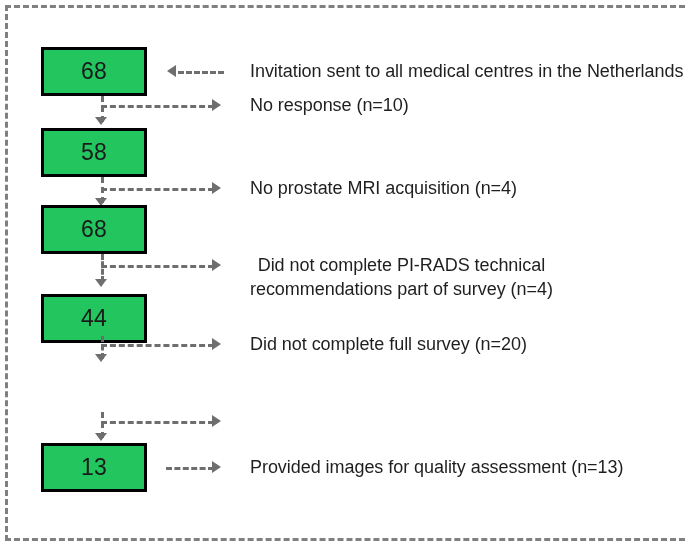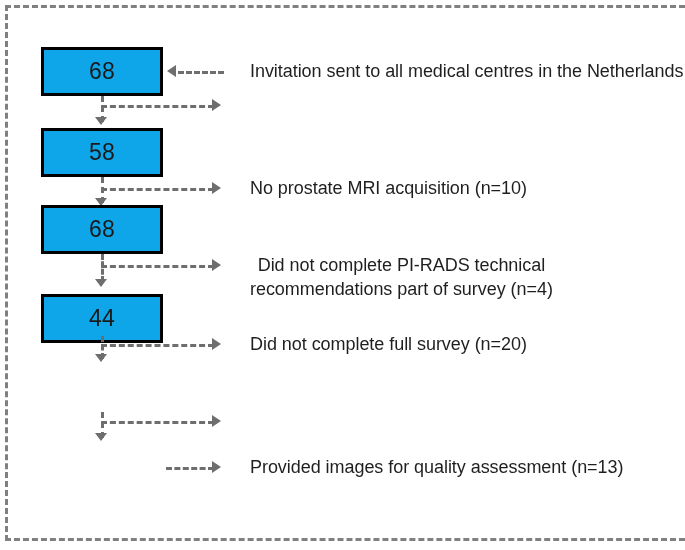--- a/index.html
+++ b/index.html
@@ -44,25 +44,25 @@
     top: 5px;
     width: 0;
     height: 536px;
     border-left: 3px dashed #808080;
   }
 
   
   .flow-box {
     position: absolute;
     left: 41px;
-    width: 122px;
+    width: 106px;
     height: 49px;
     box-sizing: border-box;
     border: 3px solid #000000;
-    background: #0ea5e9;
+    background: #22c55e;
     display: flex;
     align-items: center;
     justify-content: center;
     text-align: right;
   }
   .flow-box .box-value {
     font-size: 23px;
     color: #1a1a1a;
     font-family: "Liberation Sans", sans-serif;
     line-height: 1;
@@ -135,31 +135,32 @@
 
   <div class="hconn" style="left:178px; top:71px; width:46px;"></div>
   <div class="hconn-head-left" style="left:167px; top:65px;"></div>
   <div class="side-label" style="top:59px;">Invitation sent to all medical centres in the Netherlands</div>
 
   <div class="vconn" style="top:96px; height:26px;"></div>
   <div class="vconn-head" style="top:117px;"></div>
 
   <div class="hconn" style="left:101px; top:105px; width:113px;"></div>
   <div class="hconn-head-right" style="left:212px; top:99px;"></div>
+  <div class="side-label" style="top:93px;">No response (n=10)</div>
 
   <div class="flow-box" style="top:128px;">
     <span class="box-value">58</span>
   </div>
 
   <div class="vconn" style="top:177px; height:26px;"></div>
   <div class="vconn-head" style="top:198px;"></div>
 
   <div class="hconn" style="left:101px; top:188px; width:113px;"></div>
   <div class="hconn-head-right" style="left:212px; top:182px;"></div>
-  <div class="side-label" style="top:176px;">No prostate MRI acquisition (n=10)</div>
+  <div class="side-label" style="top:176px;">No prostate MRI acquisition (n=4)</div>
 
   <div class="flow-box" style="top:205px;">
     <span class="box-value">68</span>
   </div>
 
   <div class="vconn" style="top:254px; height:28px;"></div>
   <div class="vconn-head" style="top:279px;"></div>
 
   <div class="hconn" style="left:101px; top:265px; width:113px;"></div>
   <div class="hconn-head-right" style="left:212px; top:259px;"></div>
@@ -177,18 +178,21 @@
   <div class="hconn-head-right" style="left:212px; top:338px;"></div>
   <div class="side-label" style="top:332px;">Did not complete full survey (n=20)</div>
 
 
   <div class="vconn" style="top:412px; height:26px;"></div>
   <div class="vconn-head" style="top:433px;"></div>
 
   <div class="hconn" style="left:101px; top:421px; width:113px;"></div>
   <div class="hconn-head-right" style="left:212px; top:415px;"></div>
 
+  <div class="flow-box" style="top:443px;">
+    <span class="box-value">13</span>
+  </div>
 
   <div class="hconn" style="left:166px; top:467px; width:48px;"></div>
   <div class="hconn-head-right" style="left:212px; top:461px;"></div>
   <div class="side-label" style="top:455px;">Provided images for quality assessment (n=13)</div>
 
 </div>
 
 </body></html>

